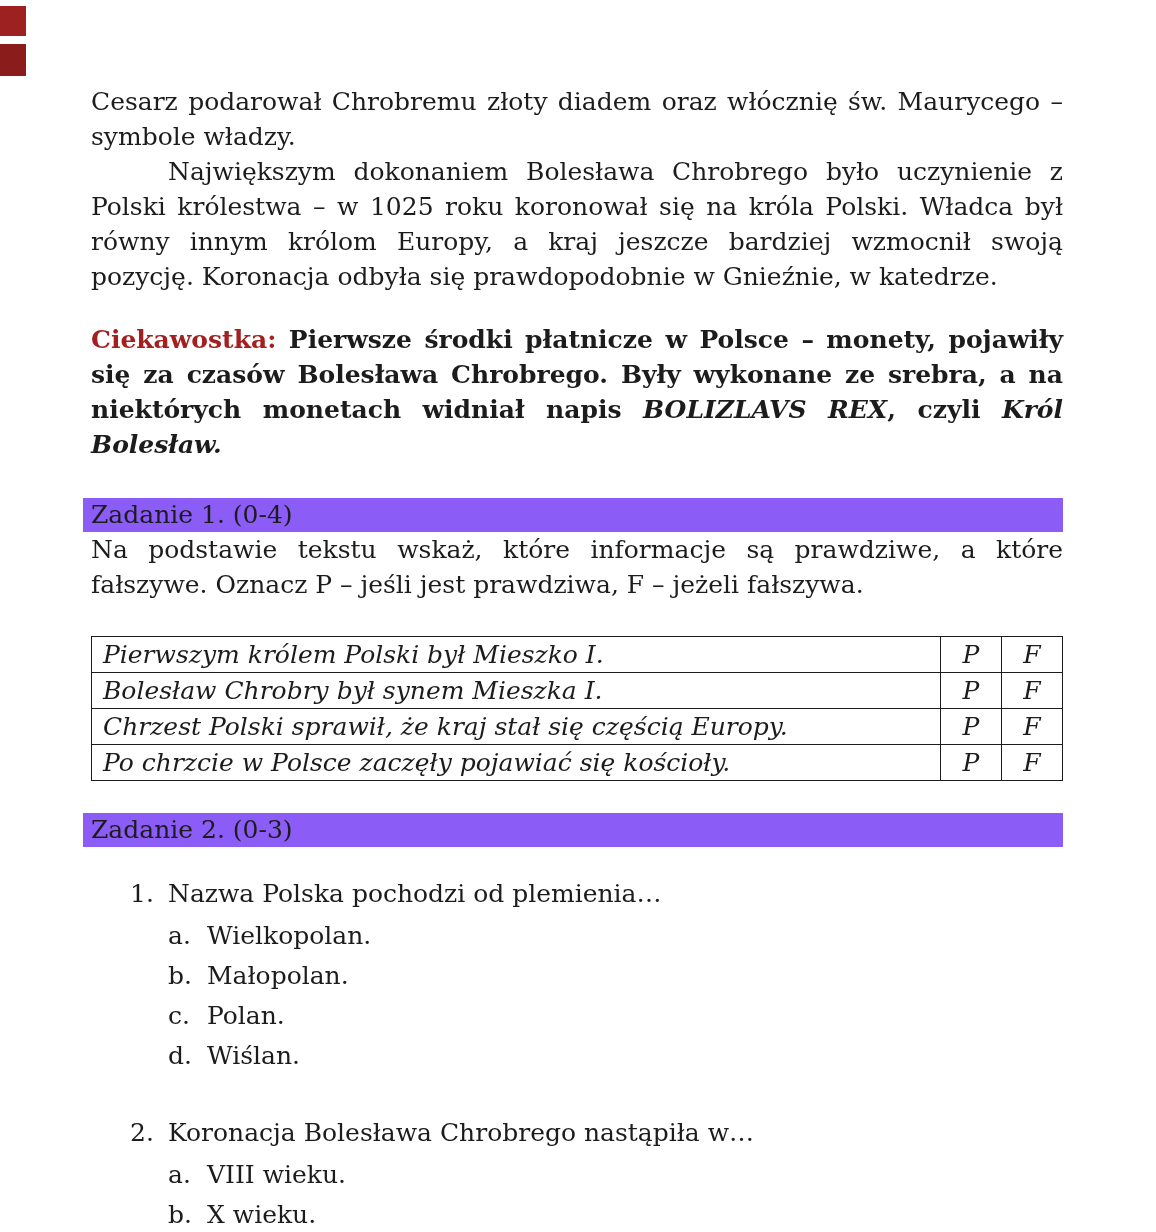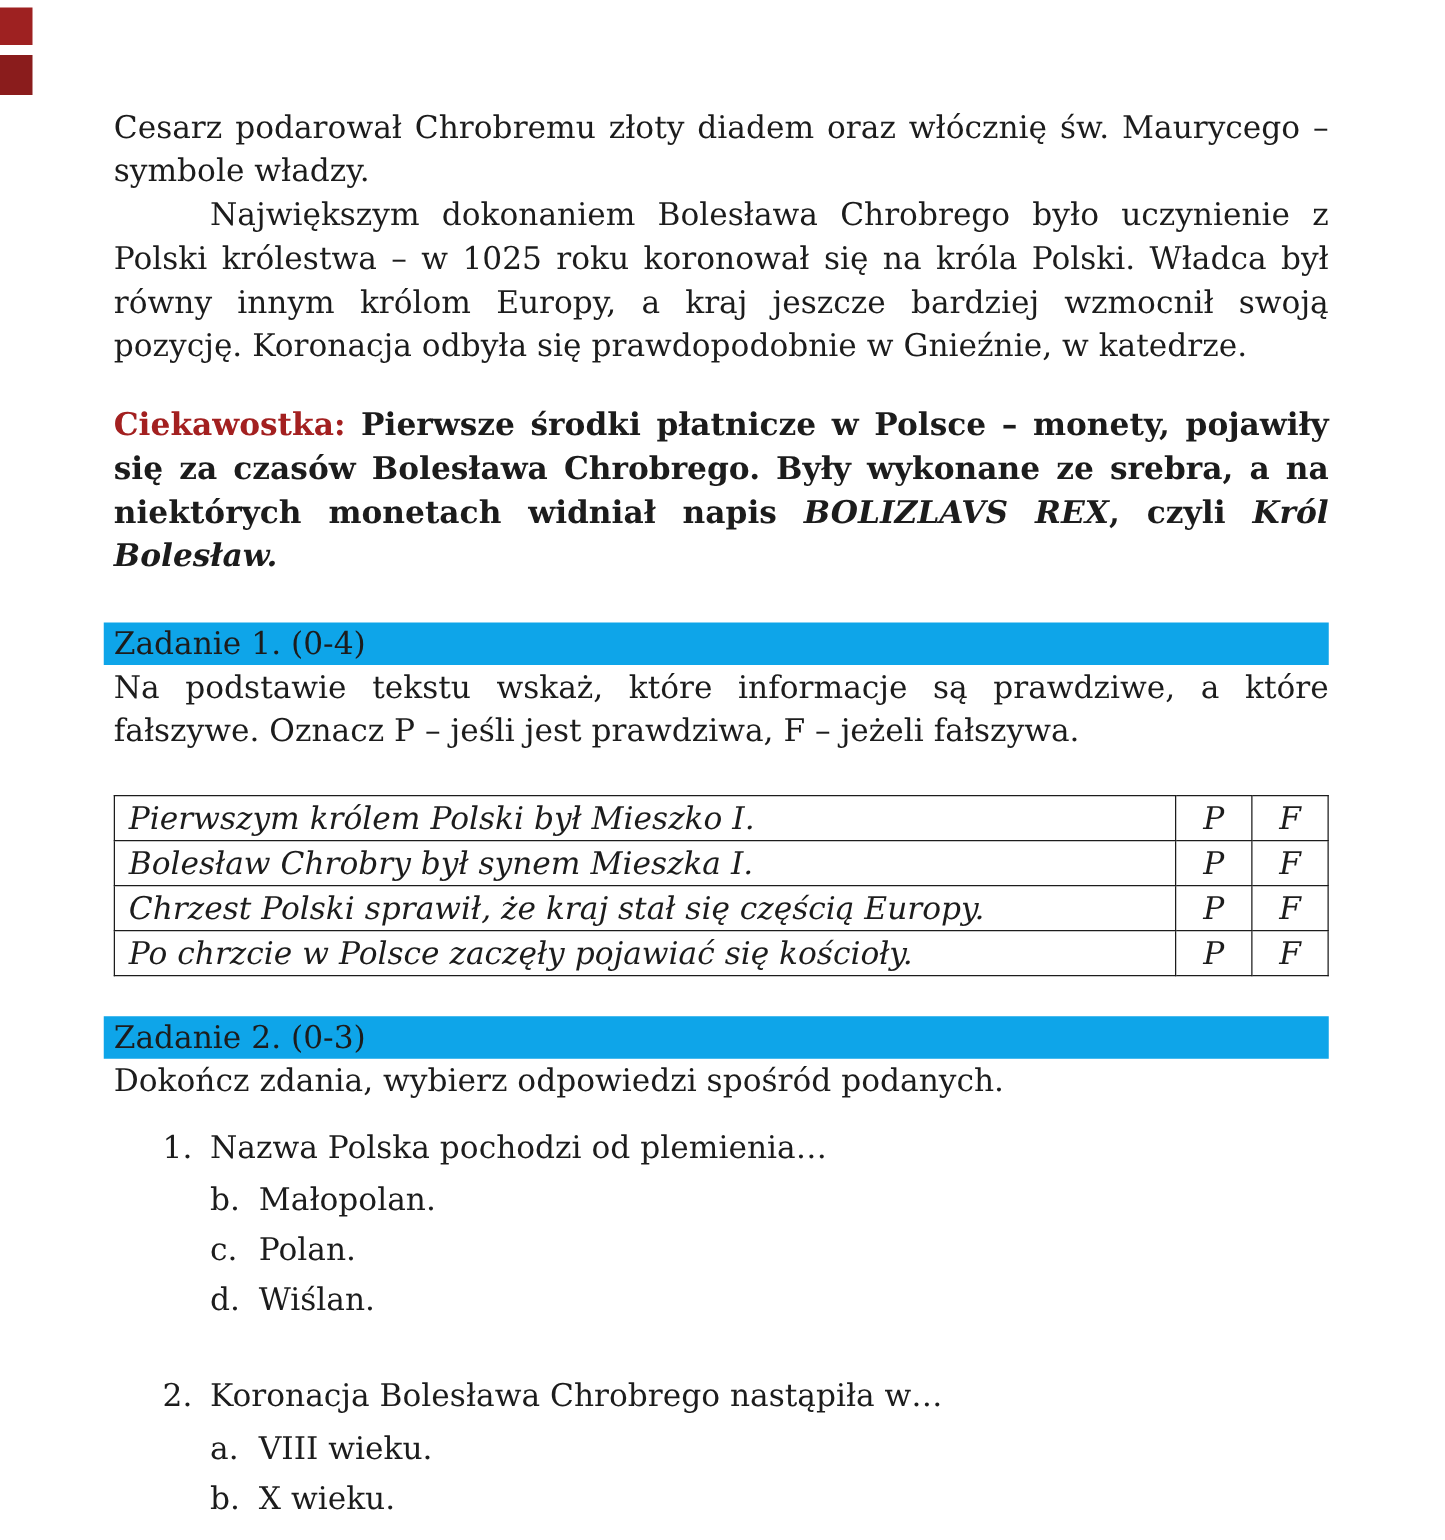--- a/index.html
+++ b/index.html
@@ -18,21 +18,21 @@
   .content { position:absolute; left:91px; top:0; width:972px; font-size:25px; line-height:35px; }
 
   p.just { text-align:justify; }
   .indent { text-indent:77px; }
 
   .fact { margin-top:28px; text-align:justify;font-weight:bold; }
   .fact-label { color:#a32020; }
   .ital { font-style:italic; }
 
   .band {
-    background:#0ea5e9;
+    background:#8b5cf6;
     height:34px; line-height:34px;
     margin-left:-8px; width:980px;
     padding-left:8px;
   }
   #band-task1 { margin-top:36px; }
   #band-task2 { margin-top:32px; }
 
   table.tf {
     border-collapse:collapse;
     width:100%;
@@ -40,21 +40,21 @@
     font-style:italic;
   }
   table.tf td {
     border:1.5px solid #1c1c1c;
     height:36px;
     padding:0 11px;
     vertical-align:middle;
   }
   table.tf td.ans { width:61px; text-align:center; padding:0; }
 
-  .qblock { margin-top:18px; }
+  .qblock { margin-top:29px; }
   #q2block { margin-top:39px; }
   .qline { padding-left:39px; }
   .qnum { display:inline-block; width:38px; }
   .opts { margin-top:5px; }
   .opt { margin-left:77px; line-height:40px; }
   .optletter { display:inline-block; width:39px; }
 
   .mt84 { margin-top:84px; }
 </style>
 </head>
@@ -96,27 +96,29 @@
         <td>Po chrzcie w Polsce zaczęły pojawiać się kościoły.</td>
         <td class="ans">P</td>
         <td class="ans">F</td>
       </tr>
     </tbody>
   </table>
 
   <div id="band-task2" class="band">
     <span>Zadanie 2. (0-3)</span>
   </div>
-  <p class="just">Dokończ zdania, wybierz odpowiedzi spośród podanych.</p>
 
   <div id="q1block" class="qblock">
     <div class="qline">
       <span class="qnum">1.</span><span>Nazwa Polska pochodzi od plemienia…</span>
     </div>
     <div class="opts">
+      <div class="opt">
+        <span class="optletter">a.</span><span>Wielkopolan.</span>
+      </div>
       <div class="opt">
         <span class="optletter">b.</span><span>Małopolan.</span>
       </div>
       <div class="opt">
         <span class="optletter">c.</span><span>Polan.</span>
       </div>
       <div class="opt">
         <span class="optletter">d.</span><span>Wiślan.</span>
       </div>
     </div>

